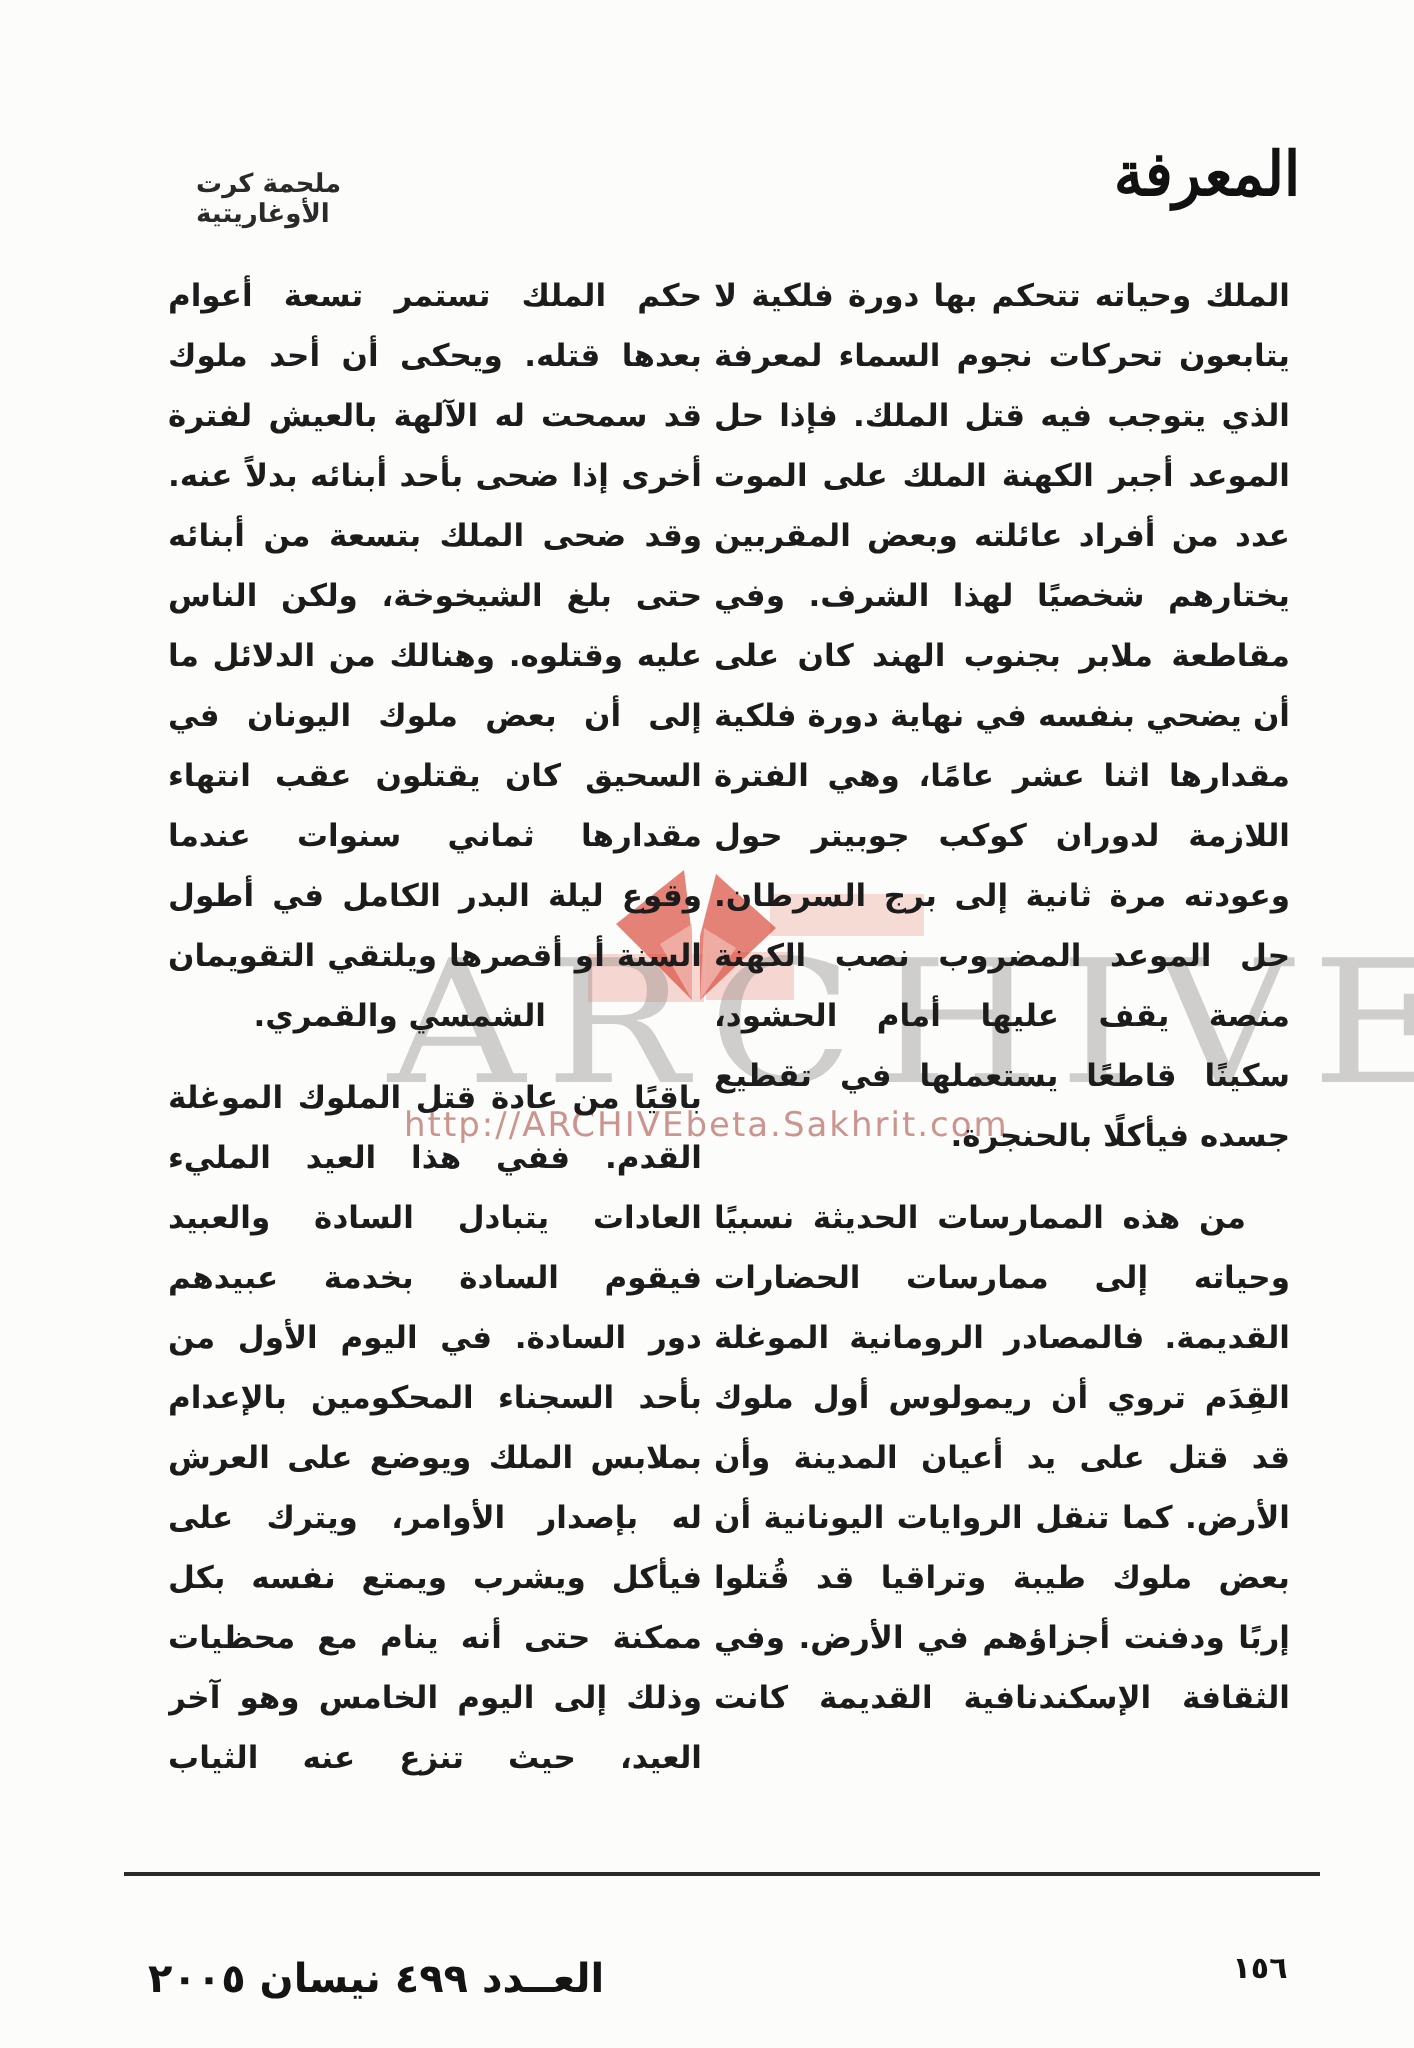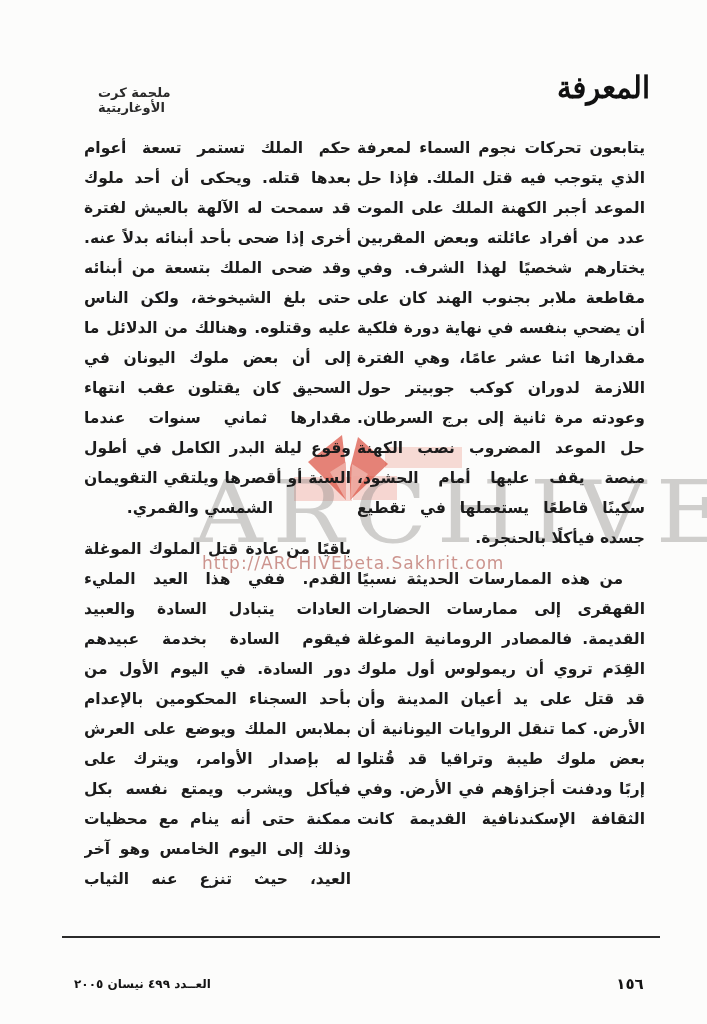--- a/index.html
+++ b/index.html
@@ -49,21 +49,21 @@
   .wm-url {
     position:absolute; left:202px; top:553px; width:320px;
     font-size:17px; letter-spacing:1px; color:#c4837c; opacity:0.85;
     z-index:1; white-space:nowrap;
   }
   .wm-logo { position:absolute; left:288px; top:428px; width:180px; height:80px; z-index:1; }
   
   .ftr-rule { position:absolute; left:62px; top:936px; width:598px; height:2px; background:#2b2b2b; }
   .ftr-issue {
     position:absolute; left:74px; top:977px; direction:rtl;
-    font-size:12px; font-weight:700; color:#141414;
+    font-size:20px; font-weight:700; color:#141414;
   }
   .ftr-page {
     position:absolute; left:608px; top:975px; width:44px; text-align:center;
     font-size:15px; font-weight:700; color:#141414;
   }
 </style>
 </head>
 <body>
 
 <div id="page">
@@ -80,38 +80,39 @@
     <path d="M58,72 L42,44 L58,34 Z" fill="#f0b7ae" opacity="0.8"></path>
     <path d="M62,72 L80,46 L64,36 Z" fill="#f0b7ae" opacity="0.8"></path>
   </svg>
 
   <div class="wm-archive">ARCHIVE</div>
 
   <div class="wm-url">http://ARCHIVEbeta.Sakhrit.com</div>
 
   <div class="col col-right">
       <div class="para">
+        <div class="line">الملك وحياته تتحكم بها دورة فلكية لا</div>
         <div class="line">يتابعون تحركات نجوم السماء لمعرفة الوقت</div>
         <div class="line">الذي يتوجب فيه قتل الملك. فإذا حل</div>
         <div class="line">الموعد أجبر الكهنة الملك على الموت ومعه</div>
         <div class="line">عدد من أفراد عائلته وبعض المقربين ممن</div>
         <div class="line">يختارهم شخصيًا لهذا الشرف. وفي</div>
         <div class="line">مقاطعة ملابر بجنوب الهند كان على الملك</div>
         <div class="line">أن يضحي بنفسه في نهاية دورة فلكية</div>
         <div class="line">مقدارها اثنا عشر عامًا، وهي الفترة</div>
         <div class="line">اللازمة لدوران كوكب جوبيتر حول الشمس</div>
         <div class="line">وعودته مرة ثانية إلى برج السرطان. فإذا</div>
         <div class="line">حل الموعد المضروب نصب الكهنة للملك</div>
         <div class="line">منصة يقف عليها أمام الحشود، ويُعطى</div>
         <div class="line">سكينًا قاطعًا يستعملها في تقطيع أجزاء</div>
         <div class="line end">جسده فيأكلًا بالحنجرة.</div>
       </div>
       <div class="para">
         <div class="line ind">من هذه الممارسات الحديثة نسبيًا نعود</div>
-        <div class="line">القهقرى إلى ممارسات الحضارات</div>
+        <div class="line">وحياته إلى ممارسات الحضارات</div>
         <div class="line">القديمة. فالمصادر الرومانية الموغلة في</div>
         <div class="line">القِدَم تروي أن ريمولوس أول ملوك روما</div>
         <div class="line">قد قتل على يد أعيان المدينة وأن أجزاء</div>
         <div class="line">الأرض. كما تنقل الروايات اليونانية أن</div>
         <div class="line">بعض ملوك طيبة وتراقيا قد قُتلوا ومزقوا</div>
         <div class="line">إربًا ودفنت أجزاؤهم في الأرض. وفي</div>
         <div class="line">الثقافة الإسكندنافية القديمة كانت فترة</div>
       </div>
     </div>
 

